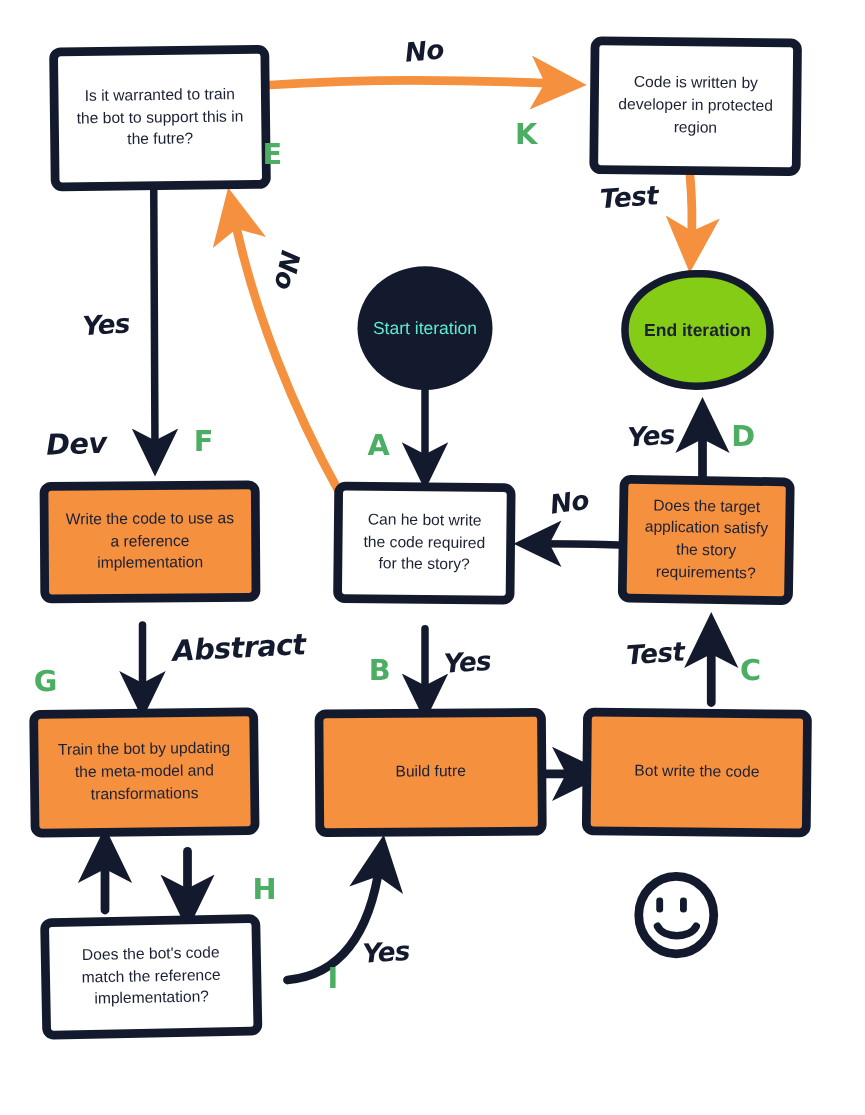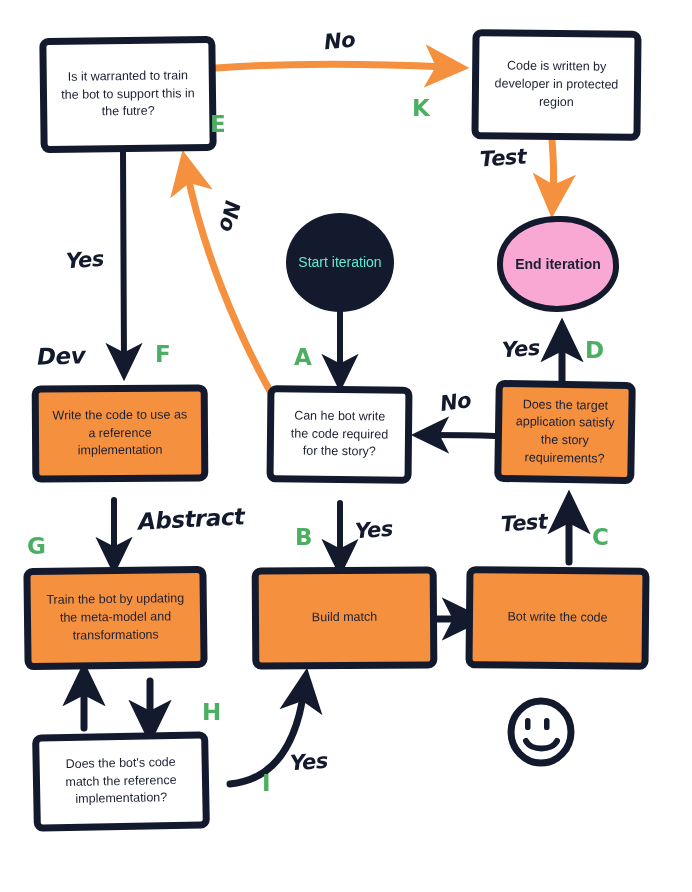--- a/index.html
+++ b/index.html
@@ -47,21 +47,21 @@
   .sk5{transform:rotate(-1.1deg);}
   .circle-dark{
     background:#141a2e;
     color:#5eead4;
     border-radius:50%;
     font-weight:normal;
     font-size:14px;
     line-height:1.3;
   }
   .circle-white{
-    background:#f9a8d4;
+    background:#84cc16;
     color:#1b2033;
     border:6px solid #141a2e;
     border-radius:50% 48% 52% 50%/50% 52% 48% 50%;
     font-weight:bold;
     font-size:14px;
     line-height:1.3;
   }
   
   .label{
     position:absolute;
@@ -150,21 +150,21 @@
 
   <div class="node box box-orange sk4" style="left:495px;top:381px;width:140px;height:102px;">
     <span>Does the target application satisfy the story requirements?</span>
   </div>
 
   <div class="node box box-orange sk1" style="left:24px;top:567px;width:183px;height:102px;">
     <span>Train the bot by updating the meta-model and transformations</span>
   </div>
 
   <div class="node box box-orange sk3" style="left:252px;top:567px;width:185px;height:102px;">
-    <span>Build match</span>
+    <span>Build futre</span>
   </div>
 
   <div class="node box box-orange sk2" style="left:466px;top:567px;width:183px;height:102px;">
     <span>Bot write the code</span>
   </div>
 
   <div class="node box box-white sk5" style="left:33px;top:733px;width:176px;height:97px;">
     <span>Does the bot's code match the reference implementation?</span>
   </div>
 

